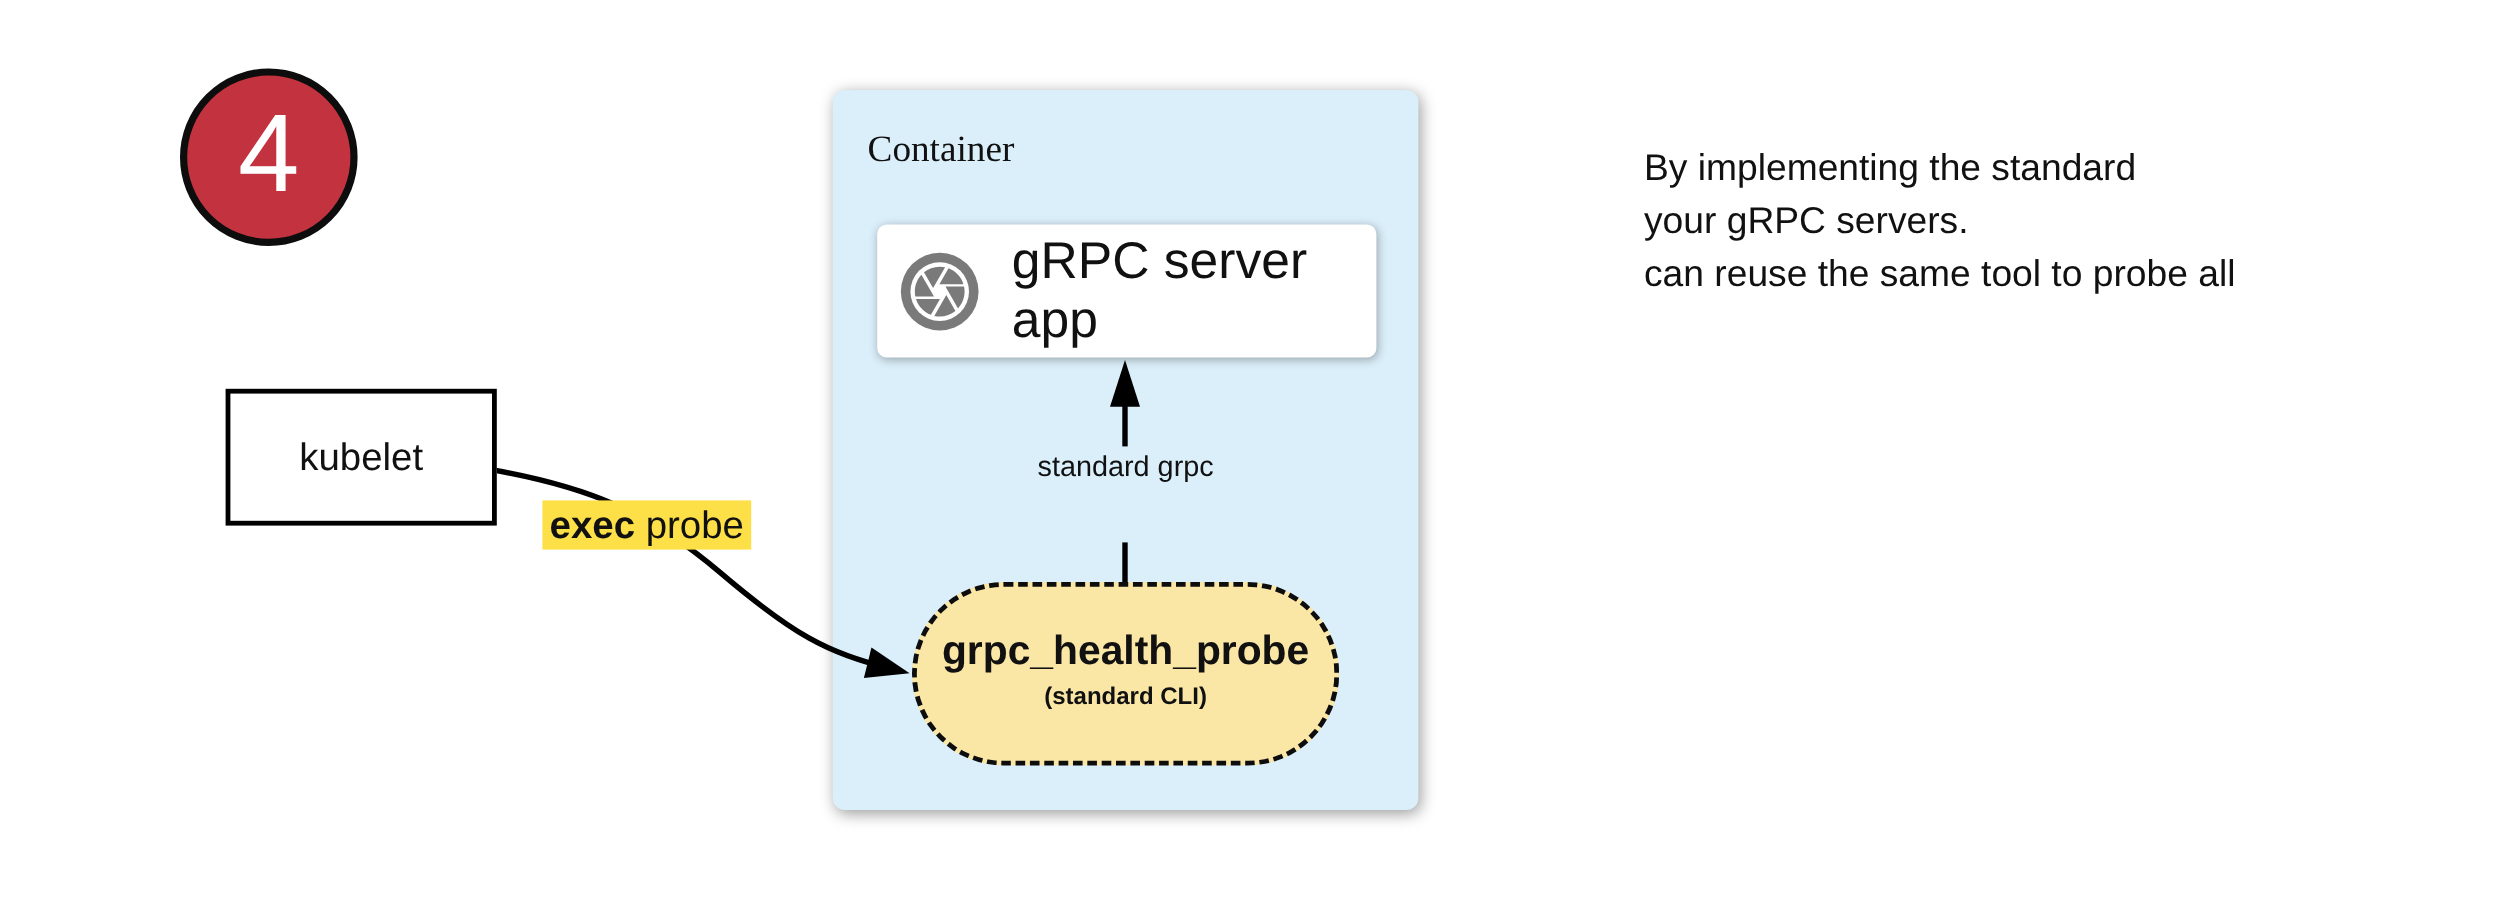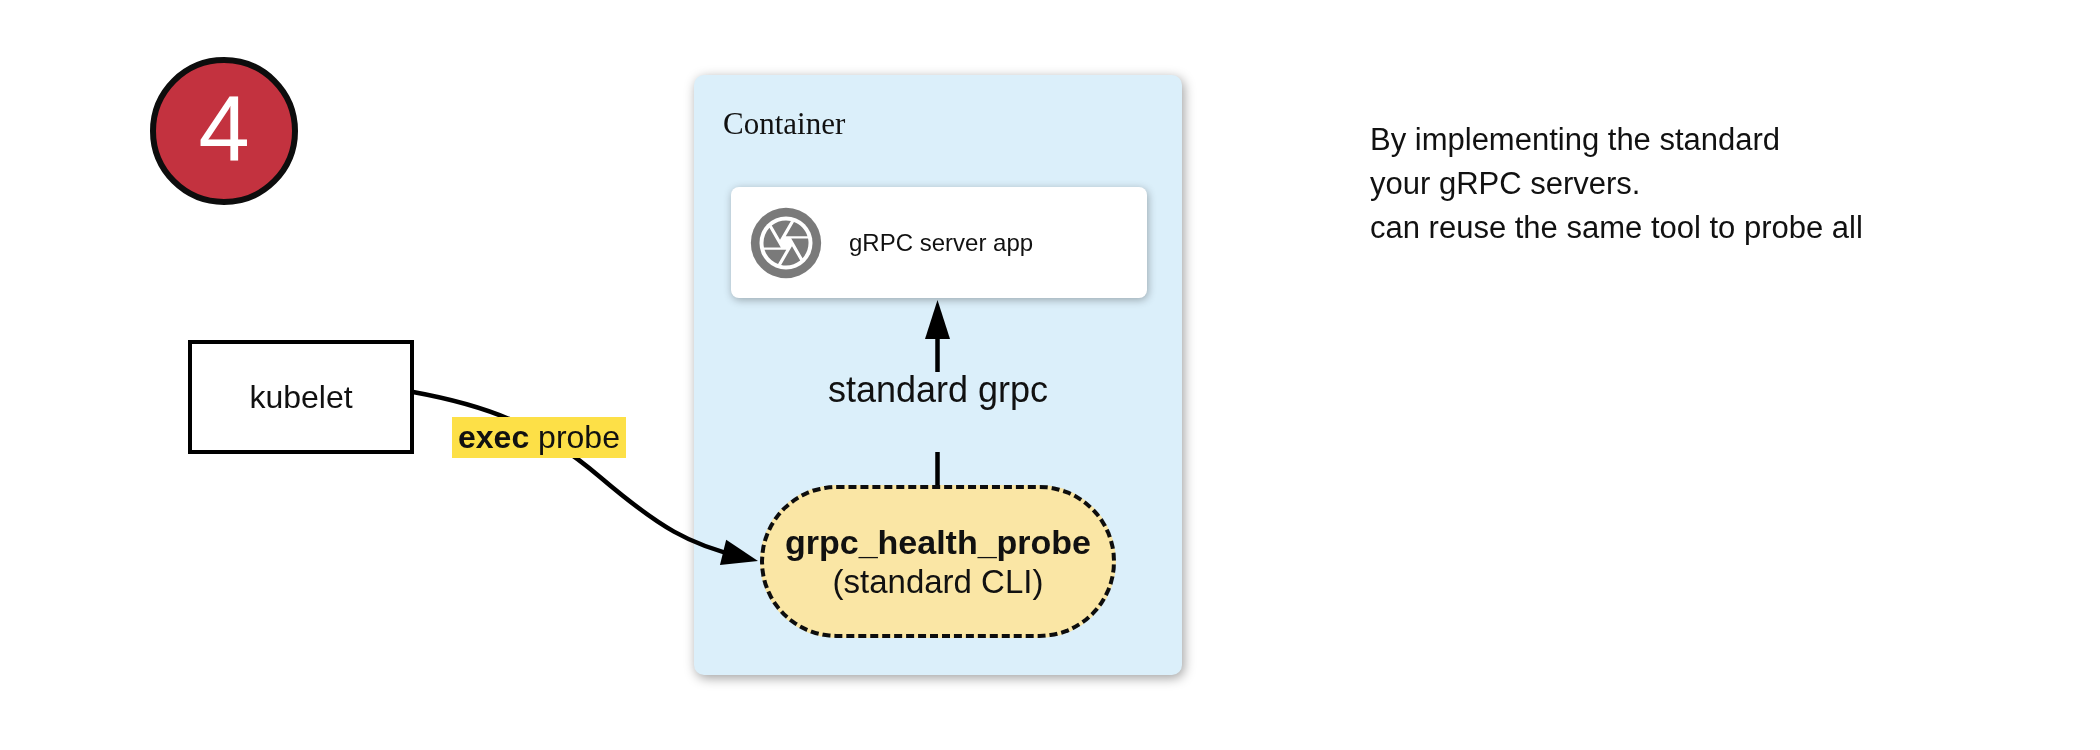--- a/index.html
+++ b/index.html
@@ -34,21 +34,21 @@
   .badge span {
     color: #ffffff;
     font-size: 92px;
     line-height: 1;
     padding-bottom: 6px;
   }
 
   
   .kubelet {
     position: absolute;
-    left: 188px; top: 340px;
+    left: 188px; top: 324px;
     width: 226px; height: 114px;
     background: #ffffff;
     border: 4px solid #000000;
     display: flex; align-items: center; justify-content: center;
     font-size: 32px;
   }
 
   
   .exec-label {
     position: absolute;
@@ -88,49 +88,49 @@
     position: absolute;
     left: 731px; top: 187px;
     width: 416px; height: 111px;
     background: #ffffff;
     border-radius: 8px;
     box-shadow: 1px 2px 8px rgba(0,0,0,0.30);
     display: flex; align-items: center;
     padding-left: 18px;
   }
   .server-box .label {
-    font-size: 24px;
+    font-size: 43px;
     margin-left: 26px;
   }
 
   
   .protocol-label {
     position: absolute;
     left: 938px; top: 370px;
     transform: translateX(-50%);
     text-align: center;
-    font-size: 36px;
+    font-size: 24px;
     line-height: 40px;
     white-space: nowrap;
   }
 
   
   .pill {
     position: absolute;
     left: 760px; top: 485px;
     width: 356px; height: 153px;
     background: var(--probe-yellow);
     border: 4px dashed #0d0d0d;
     border-radius: 80px;
     display: flex; flex-direction: column;
     align-items: center; justify-content: center;
     text-align: center;
   }
   .pill-title { font-size: 34px; font-weight: bold; line-height: 40px; }
-  .pill-sub   { font-size: 33px; line-height: 39px; }
+  .pill-sub   { font-size: 20px; line-height: 39px; font-weight: bold; }
 
   
   .note {
     position: absolute;
     left: 1370px; top: 118px;
     font-size: 31px;
     line-height: 44px;
     white-space: nowrap;
   }
 </style>

